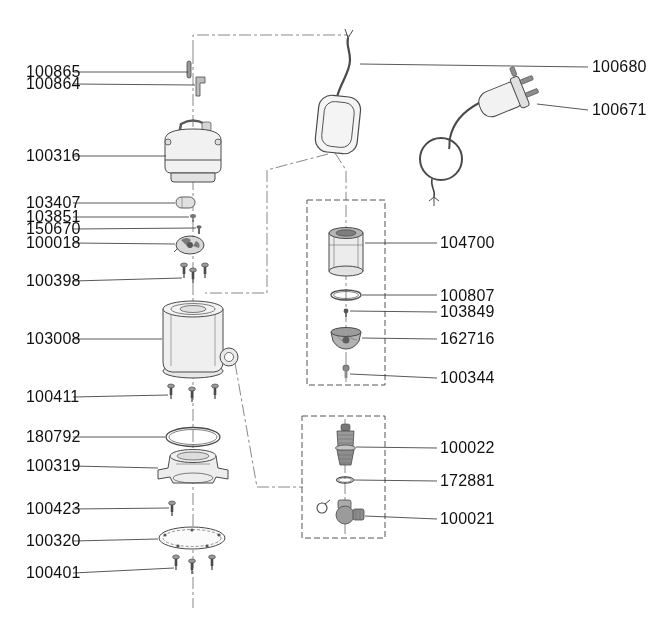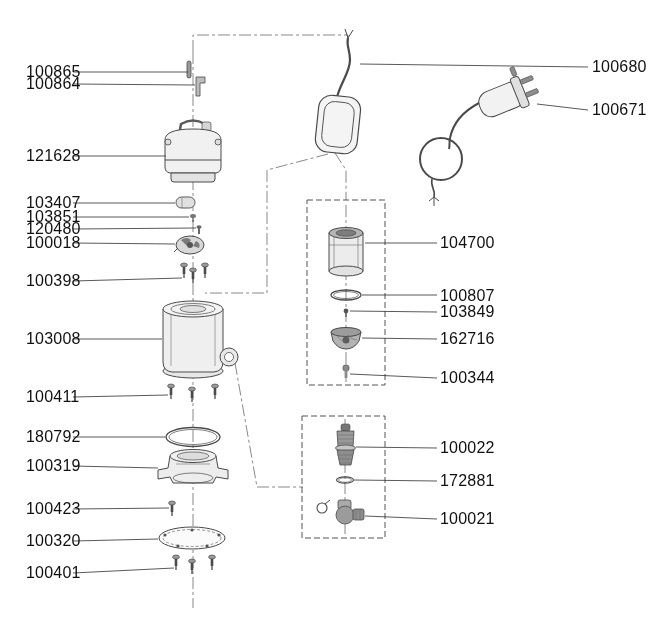--- a/index.html
+++ b/index.html
@@ -270,24 +270,24 @@
       <line class="leader" x1="437" y1="339" x2="362" y2="338"></line>
       <line class="leader" x1="437" y1="378" x2="350" y2="374"></line>
       <line class="leader" x1="437" y1="448" x2="356" y2="447"></line>
       <line class="leader" x1="437" y1="481" x2="354" y2="480"></line>
       <line class="leader" x1="437" y1="519" x2="365" y2="516"></line>
     </g>
   </svg>
 
   <div class="lbl lbl-l" style="top:64px">100865</div>
   <div class="lbl lbl-l" style="top:76px">100864</div>
-  <div class="lbl lbl-l" style="top:148px">121628</div>
+  <div class="lbl lbl-l" style="top:148px">100316</div>
   <div class="lbl lbl-l" style="top:195px">103407</div>
   <div class="lbl lbl-l" style="top:209px">103851</div>
-  <div class="lbl lbl-l" style="top:221px">120480</div>
+  <div class="lbl lbl-l" style="top:221px">150670</div>
   <div class="lbl lbl-l" style="top:235px">100018</div>
   <div class="lbl lbl-l" style="top:273px">100398</div>
   <div class="lbl lbl-l" style="top:331px">103008</div>
   <div class="lbl lbl-l" style="top:389px">100411</div>
   <div class="lbl lbl-l" style="top:429px">180792</div>
   <div class="lbl lbl-l" style="top:458px">100319</div>
   <div class="lbl lbl-l" style="top:501px">100423</div>
   <div class="lbl lbl-l" style="top:533px">100320</div>
   <div class="lbl lbl-l" style="top:565px">100401</div>
 

